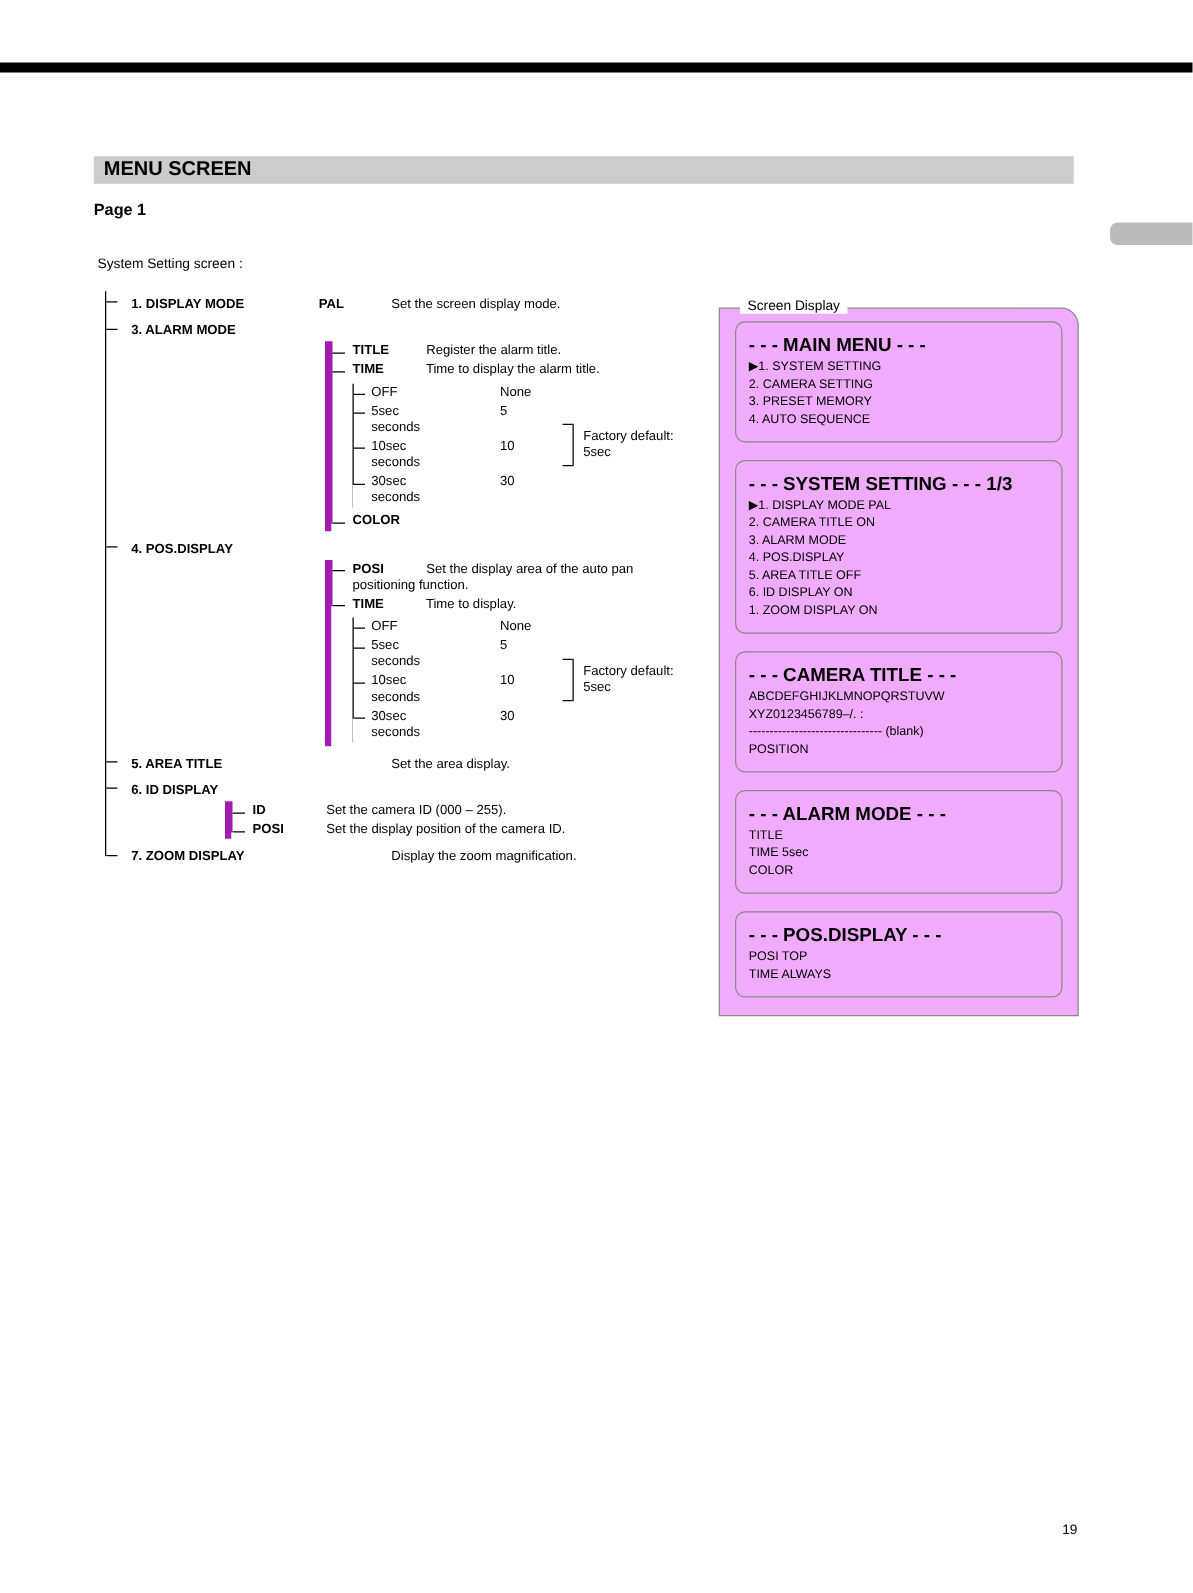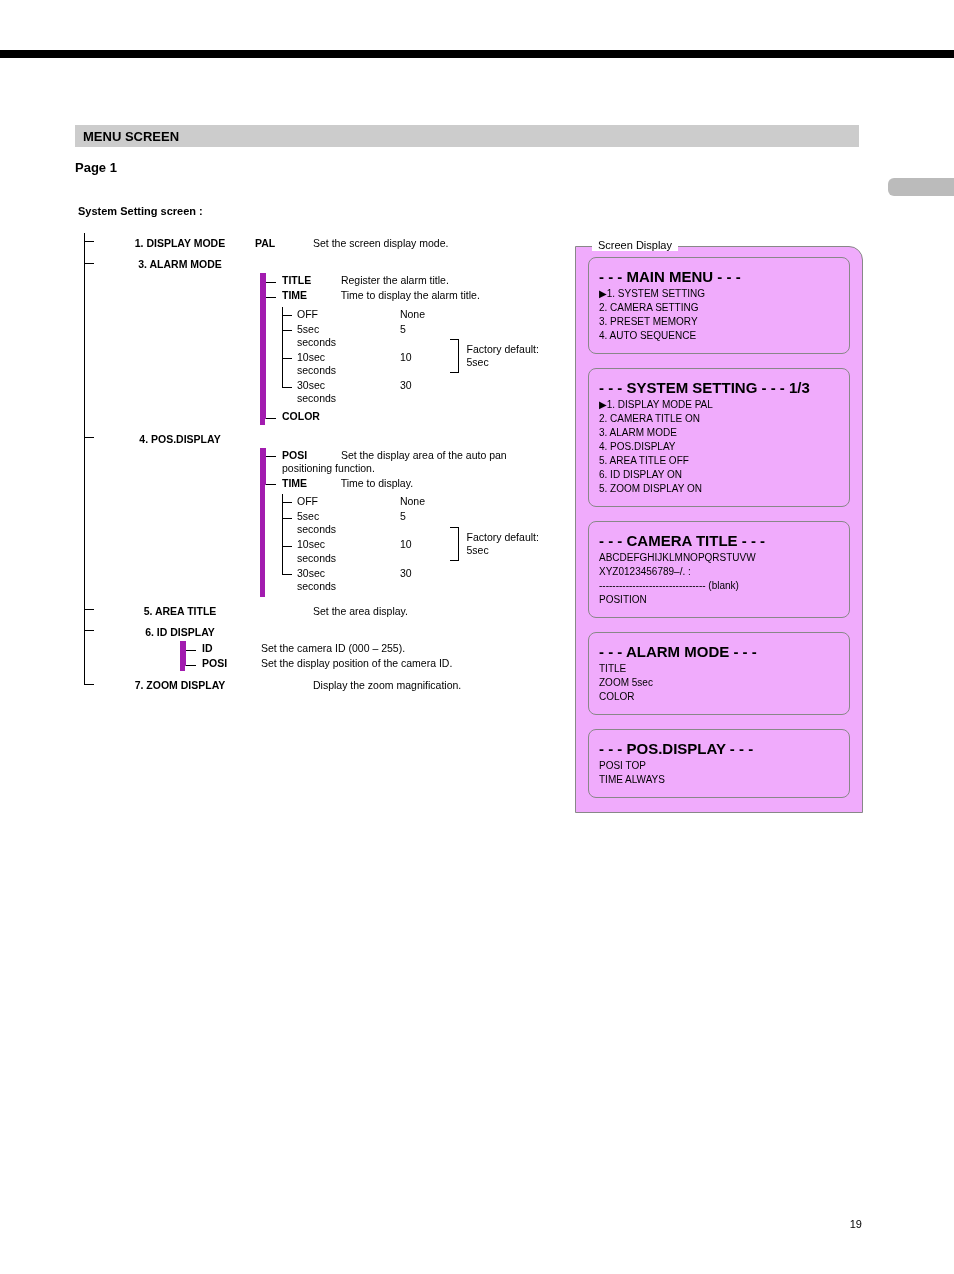--- a/index.html
+++ b/index.html
@@ -23,41 +23,40 @@
     border-top: 8px solid #000;
   }
   .section-bar {
     position: absolute;
     left: 75px; right: 95px; top: 125px;
     height: 22px;
     background: #ccc;
     display: flex; align-items: center;
     padding-left: 8px;
     font-weight: bold;
-    font-size: 13px;
+    font-size: 16px;
   }
   .section-title {
     position: absolute;
     left: 75px; top: 160px;
     font-weight: bold;
     font-size: 13px;
   }
   .sidetab {
     position: absolute;
     right: 0; top: 178px;
     width: 66px; height: 18px;
     background: #bbb;
     border-top-left-radius: 6px;
     border-bottom-left-radius: 6px;
   }
   .intro {
     position: absolute;
     left: 78px; top: 205px;
     font-size: 11px;
-    font-weight: bold;
   }
 
   
   .tree {
     position: absolute;
     left: 78px; top: 233px;
     width: 480px;
     font-size: 10.5px;
     line-height: 1.25;
   }
@@ -88,21 +87,20 @@
     left: -11px;
     top: calc(0.8em + 1px);
     bottom: -2px;
     width: 2px;
     background: #fff;
   }
   .col1 {
     display: inline-block;
     width: 150px;
     font-weight: bold;
-    text-align: center;
   }
   .col2 {
     display: inline-block;
     width: 54px;
     font-weight: bold;
   }
   .desc {
     flex: 1;
     padding-left: 4px;
   }
@@ -375,35 +373,35 @@
     </div>
 
     <div class="shot">
       <div class="st">- - - SYSTEM SETTING - - -   1/3</div>
       <div>▶1. DISPLAY MODE          PAL</div>
       <div>2. CAMERA TITLE         ON</div>
       <div>3. ALARM MODE</div>
       <div>4. POS.DISPLAY</div>
       <div>5. AREA TITLE            OFF</div>
       <div>6. ID DISPLAY             ON</div>
-      <div>5. ZOOM DISPLAY      ON</div>
+      <div>1. ZOOM DISPLAY      ON</div>
     </div>
 
     <div class="shot">
       <div class="st">- - - CAMERA TITLE - - -</div>
       <div>ABCDEFGHIJKLMNOPQRSTUVW</div>
       <div>XYZ0123456789–/. :</div>
       <div>--------------------------------  (blank)</div>
       <div>POSITION</div>
     </div>
 
     <div class="shot">
       <div class="st">- - - ALARM MODE - - -</div>
       <div>TITLE</div>
-      <div>ZOOM    5sec</div>
+      <div>TIME    5sec</div>
       <div>COLOR</div>
     </div>
 
     <div class="shot">
       <div class="st">- - - POS.DISPLAY - - -</div>
       <div>POSI        TOP</div>
       <div>TIME        ALWAYS</div>
     </div>
 
   </div>

